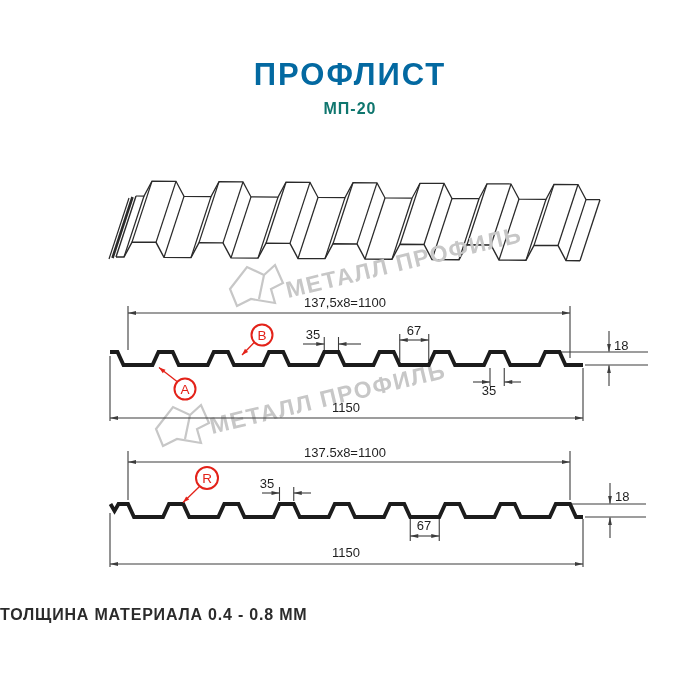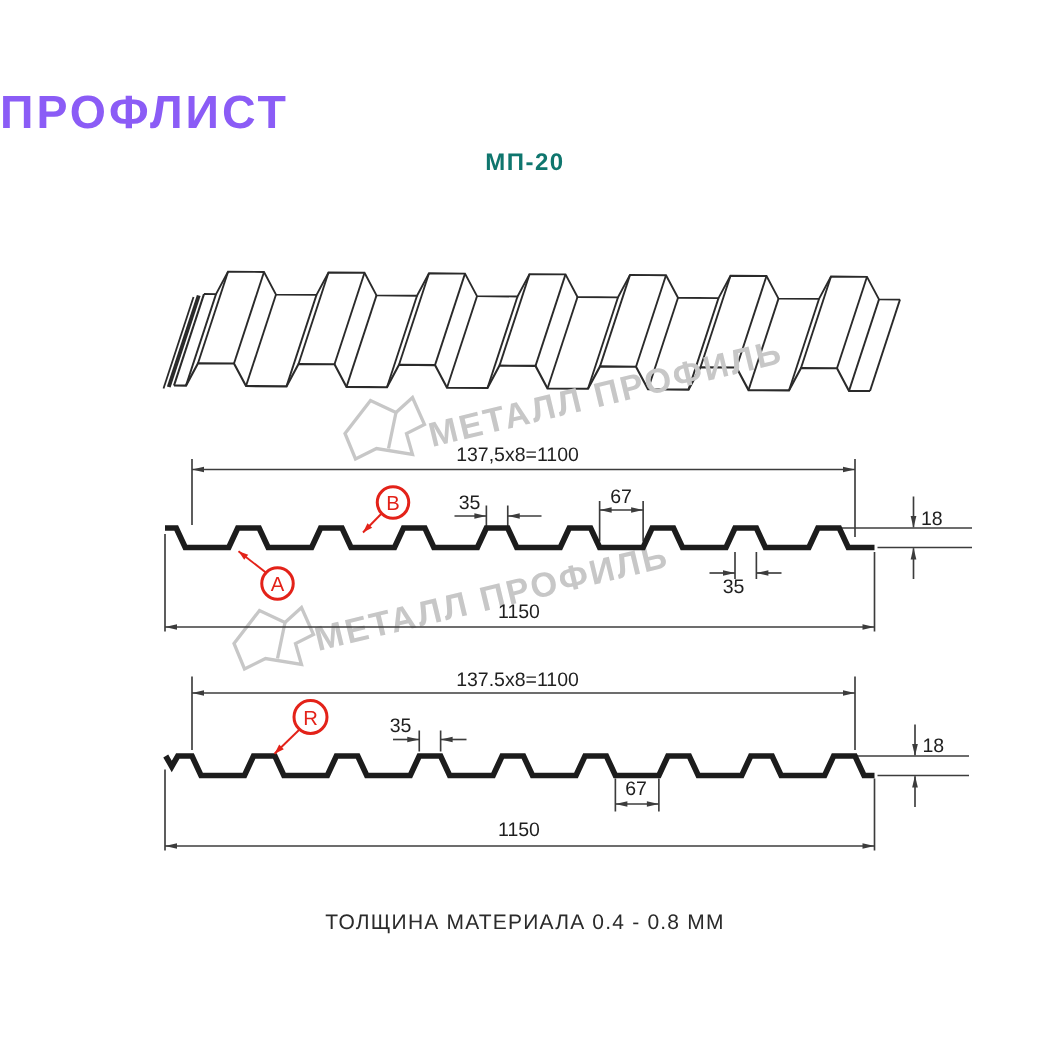--- a/index.html
+++ b/index.html
@@ -1,23 +1,23 @@
 <!DOCTYPE html>
 <html><head>
 <meta charset="utf-8">
 <style>
   html,body{margin:0;padding:0;background:#ffffff;}
   body{width:700px;height:700px;position:relative;overflow:hidden;
        font-family:"Liberation Sans", sans-serif;}
-  .title{position:absolute;top:57px;left:0;width:700px;text-align:left;
-         font-size:31px;font-weight:bold;letter-spacing:2px;color:#8b5cf6;}
+  .title{position:absolute;top:57px;left:0;width:700px;text-align:center;
+         font-size:31px;font-weight:bold;letter-spacing:2px;color:#0369a1;}
   .subtitle{position:absolute;top:100px;left:0;width:700px;text-align:center;
          font-size:16px;font-weight:600;letter-spacing:1px;color:#0f766e;}
-  .footer{position:absolute;top:606px;left:0;width:700px;text-align:center;
-         font-size:14px;font-weight:400;letter-spacing:0.8px;color:#2b2b2b;}
+  .footer{position:absolute;top:606px;left:0;width:700px;
+         font-size:16px;font-weight:700;letter-spacing:0.8px;color:#2b2b2b;}
   svg{position:absolute;left:0;top:0;}
   .dim{font-family:"Liberation Sans", sans-serif;font-size:13px;fill:#1f1f1f;text-anchor:middle;}
   .dim.start{text-anchor:start;}
   .redc{fill:none;stroke:#e32219;stroke-width:2;}
   .redl{font-family:"Liberation Sans", sans-serif;font-size:13.5px;fill:#e32219;text-anchor:middle;}
   .wmtext{font-family:"Liberation Sans", sans-serif;font-size:23px;font-weight:bold;
           letter-spacing:1.5px;fill:#c7c7c7;}
   .wmpath{fill:none;stroke:#c7c7c7;stroke-width:2.2;stroke-linejoin:miter;}
 </style>
 </head>

